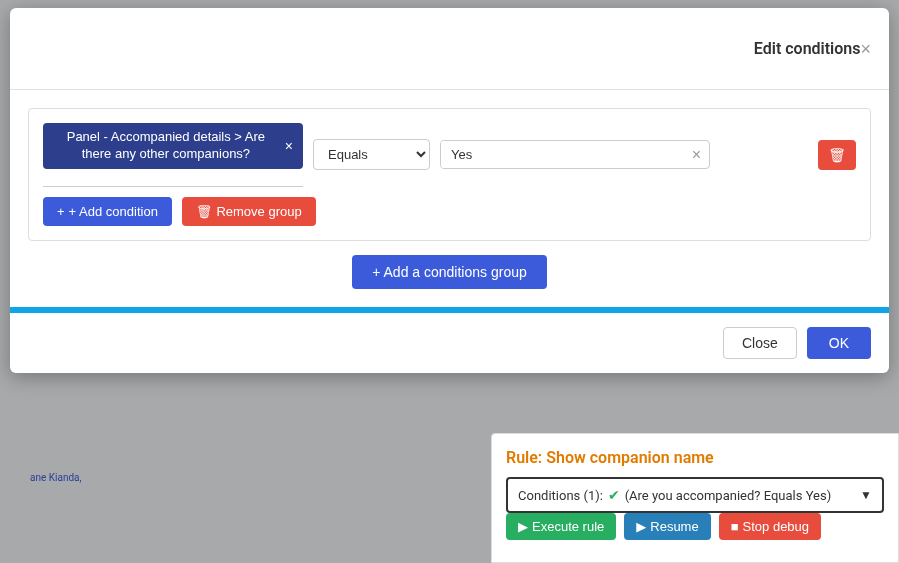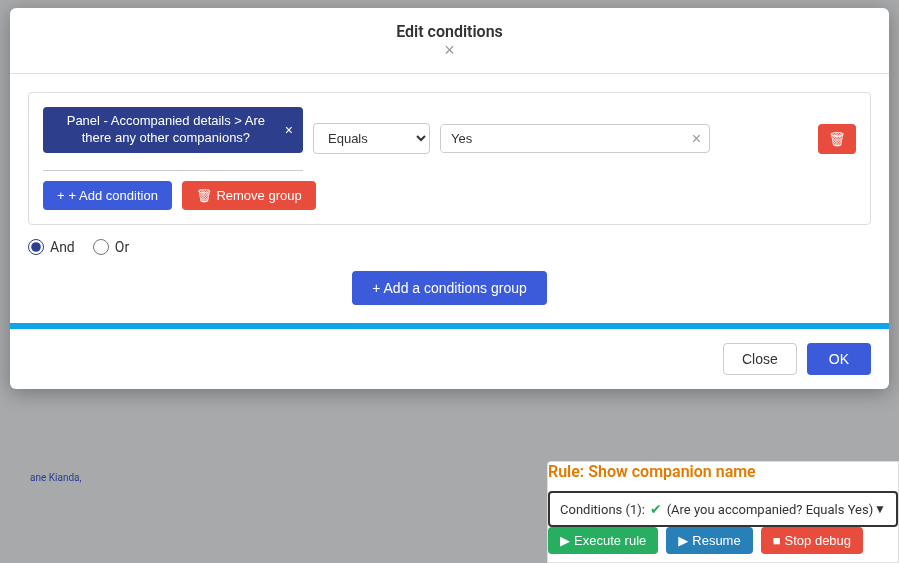--- a/index.html
+++ b/index.html
@@ -38,23 +38,22 @@
       background: #fff;
       border-radius: 6px;
       box-shadow: 0 4px 20px rgba(0,0,0,0.3);
       z-index: 10;
     }
 
     .modal-header {
       display: flex;
       align-items: center;
       justify-content: flex-end;
-      padding: 14px 18px;
+      padding: 31px 18px;
       border-bottom: 1px solid #e0e0e0;
-      flex-direction: column;
     }
 
     .modal-title {
       font-size: 16px;
       font-weight: 600;
       color: #333;
     }
 
     .modal-close-btn {
       background: none;
@@ -266,24 +265,25 @@
       padding: 7px 22px;
       font-size: 14px;
       cursor: pointer;
     }
 
     
     .side-panel {
       position: absolute;
       bottom: 0;
       right: 0;
-      width: 352px;
+      width: 408px;
       background: #fff;
       border: 1px solid #ddd;
       border-radius: 4px 0 0 0;
+      padding: 14px;
       z-index: 5;
     }
 
     .side-panel-title {
       font-size: 16px;
       font-weight: 600;
       color: #e07b00;
       margin-bottom: 10px;
     }
 
@@ -430,30 +430,20 @@
           <span>+</span>
           <span>+ Add condition</span>
         </button>
         <button class="btn-remove-group">
           <span>🗑</span>
           <span>Remove group</span>
         </button>
       </div>
     </div>
 
-    <div class="logic-selector">
-      <label class="radio-label">
-        <input type="radio" name="logic" checked="" style="">
-        <span>And</span>
-      </label>
-      <label class="radio-label">
-        <input type="radio" name="logic" style="">
-        <span>Or</span>
-      </label>
-    </div>
 
     <div style="display:flex;justify-content:center;">
       <button class="btn-add-group">+ Add a conditions group</button>
     </div>
   </div>
 
   <div class="modal-footer">
     <button class="btn-close">Close</button>
     <button class="btn-ok">OK</button>
   </div>

